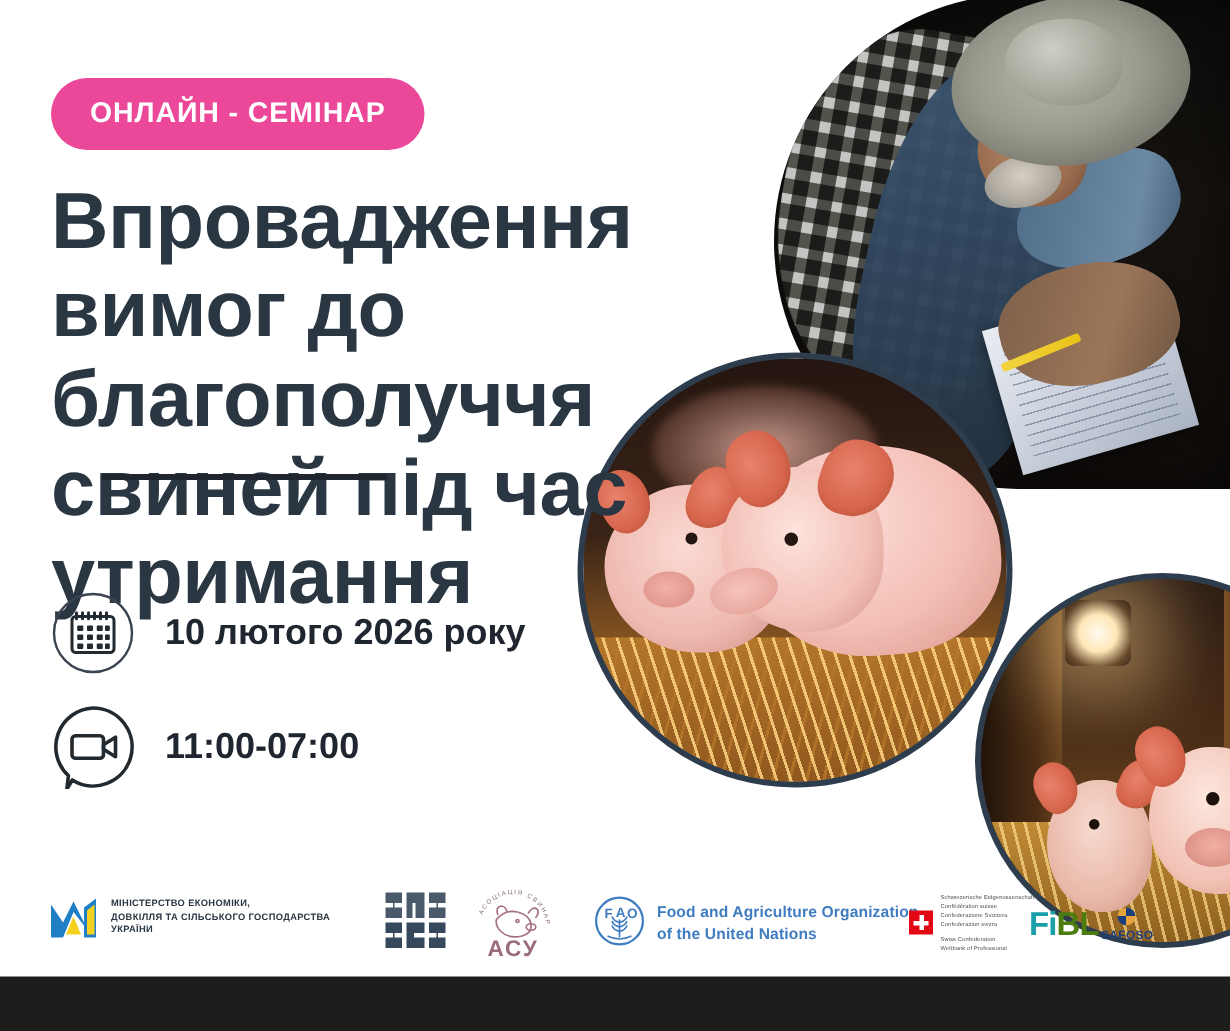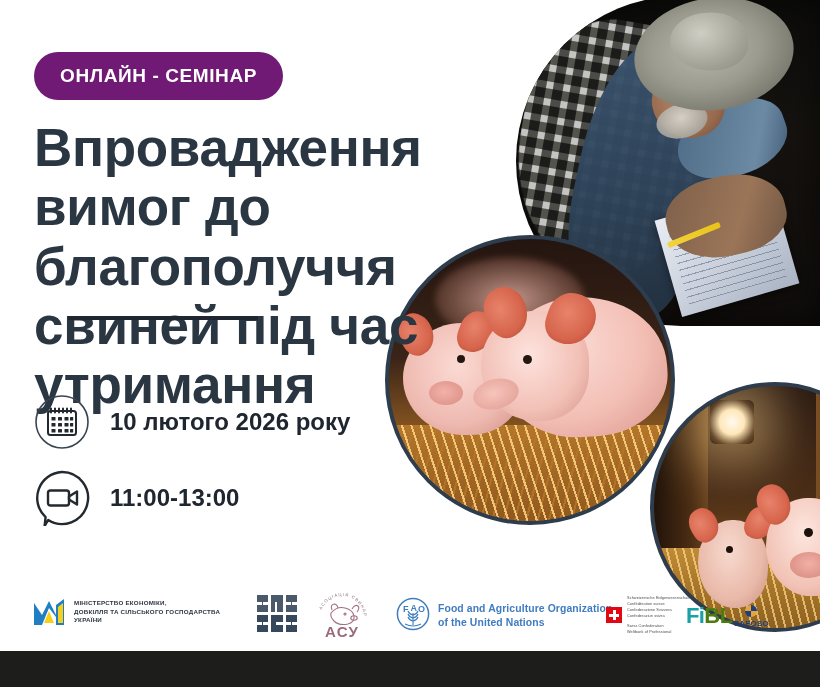--- a/index.html
+++ b/index.html
@@ -295,21 +295,21 @@
   .barn-piglet2-eye { position:absolute; left:72px; top:160px; width:7px; height:7px; background:#1d110c; border-radius:50%; }
 
   
   .badge {
     position: absolute;
     left: 34px; top: 52px;
     height: 48px;
     padding: 0 26px;
     display: flex;
     align-items: center;
-    background: #701a75;
+    background: #ec4899;
     border-radius: 24px;
     color: #ffffff;
     font-size: 19px;
     font-weight: 700;
     letter-spacing: .6px;
     white-space: nowrap;
   }
 
   
   .title {
@@ -517,21 +517,21 @@
   </div>
 
   <div class="info-row info-time">
     <span class="info-icon">
       <svg width="56" height="56" viewBox="0 0 56 56" aria-hidden="true">
         <path d="M28 2a26 26 0 1 1-13.8 48.0l-3.6 6.0 1.0-8.9A26 26 0 0 1 28 2z" fill="none" stroke="#22292f" stroke-width="2.4" stroke-linejoin="round"></path>
         <rect x="14" y="20.5" width="21" height="15" rx="2.4" fill="none" stroke="#22292f" stroke-width="2.4"></rect>
         <path d="M35 26.5l8-5v13l-8-5z" fill="none" stroke="#22292f" stroke-width="2.4" stroke-linejoin="round"></path>
       </svg>
     </span>
-    <span class="info-text">11:00-13:00</span>
+    <span class="info-text">11:00-07:00</span>
   </div>
 
   <div class="logo-strip">
 
     <div class="logo logo-minecon">
       <span class="minecon-mark">
         <svg width="34" height="30" viewBox="0 0 34 30" aria-hidden="true">
           <path d="M2 28 L2 6 L10 18 L10 28 Z" fill="#1f7ec4"></path>
           <path d="M10 18 L17 4 L24 18 L24 8 L32 2 L32 28 L24 28 L24 20 L17 11 L10 28 Z" fill="#1f7ec4"></path>
           <path d="M12 26 L17 14 L22 26 Z" fill="#f5d11e"></path>

